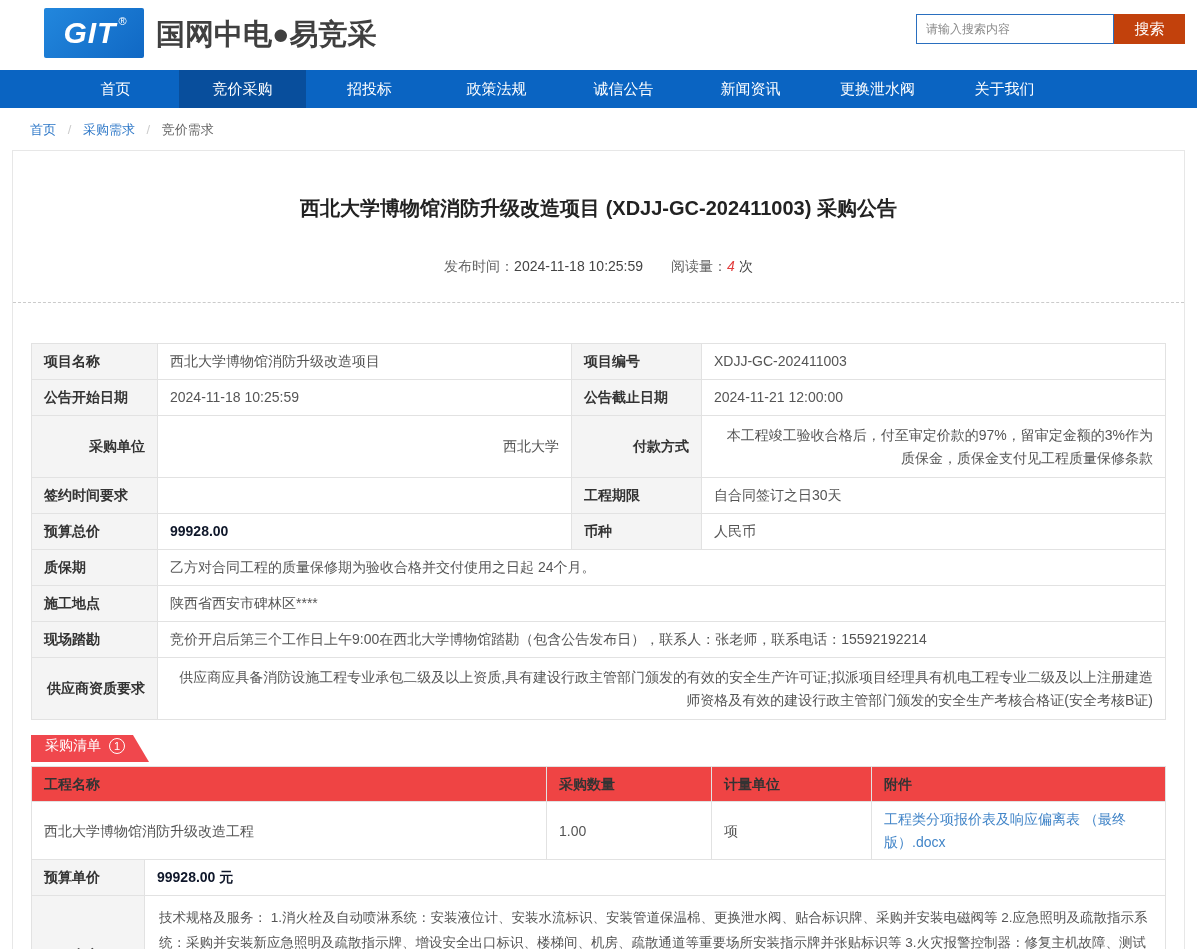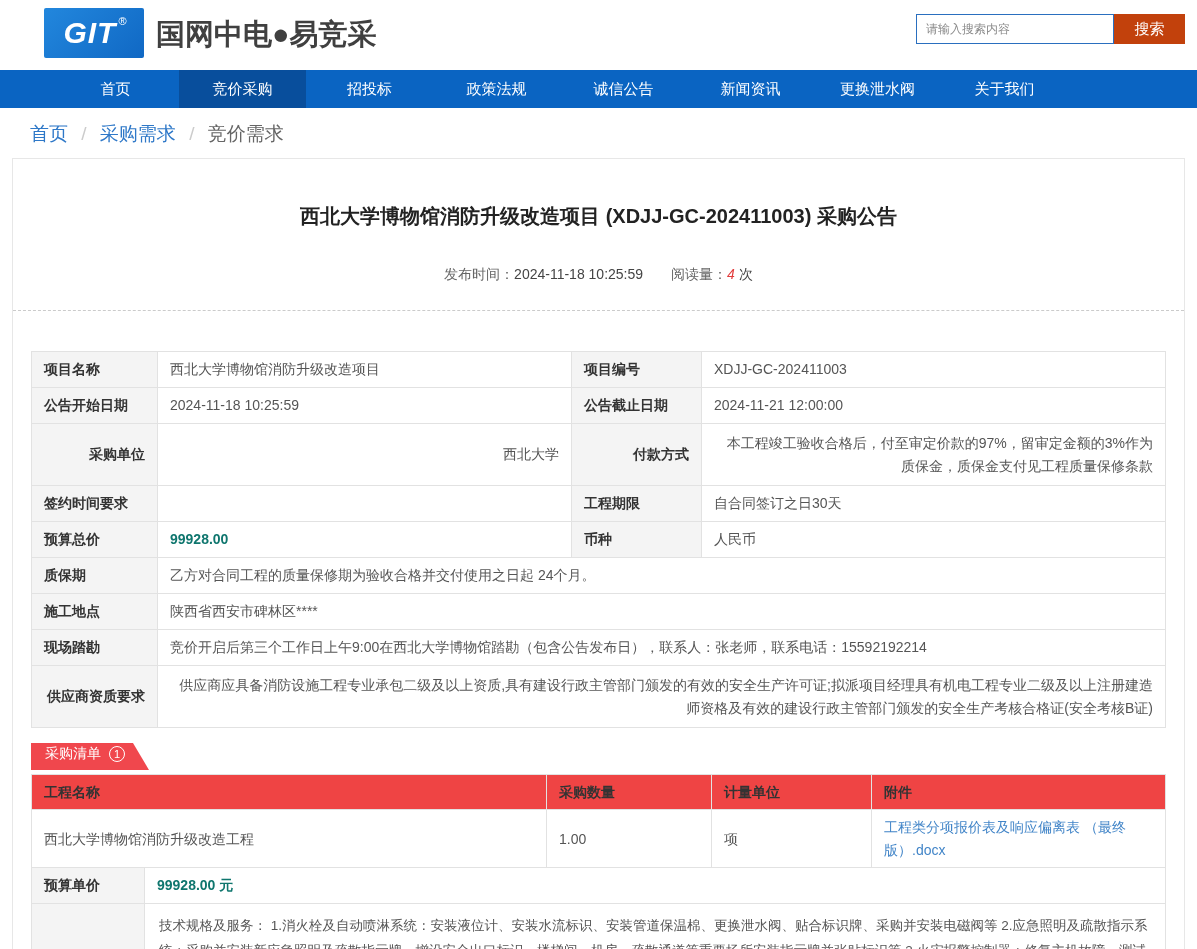--- a/index.html
+++ b/index.html
@@ -21,42 +21,42 @@
   .search-input::placeholder { color:#8a8a8a; }
   .search-btn { width:71px; height:30px; background:#c2410c; color:#fff; border:none;
     font-size:15px; cursor:pointer; }
 
   
   .nav { height:38px; background:#0A64C2; display:flex; padding-left:52px; }
   .nav-item { width:127px; line-height:38px; text-align:center; color:#fff; font-size:15px; cursor:pointer; }
   .nav-item.active { background:#084E9C; }
 
   
-  .breadcrumb { padding:13px 0 11px 30px; font-size:19px; color:#ccc; }
+  .breadcrumb { padding:13px 0 11px 30px; font-size:13px; color:#ccc; }
   .breadcrumb a { color:#2E78C8; text-decoration:none; cursor:pointer; }
   .breadcrumb .sep { margin:0 8px; color:#ccc; }
   .breadcrumb .current { color:#666; }
 
   
   .card { margin:0 12px; border:1px solid #E7E7E7; background:#fff; padding-bottom:30px; }
   .doc-title { text-align:center; margin:44px 30px 0; font-size:20px; font-weight:bold; color:#222; }
   .doc-meta { text-align:center; margin-top:36px; font-size:14px; color:#666; }
   .doc-meta .val { color:#444; }
   .doc-meta .gap { display:inline-block; width:28px; }
   .doc-meta .read-num { color:#E23C3C; font-style:italic; margin-right:4px; }
   .dash-divider { border-top:1px dashed #CBCBCB; margin-top:26px; }
 
   
   table { border-collapse:collapse; table-layout:fixed; width:calc(100% - 36px); margin:0 18px; }
   td { border:1px solid #E2E2E2; padding:6px 12px; font-size:14px; color:#555; line-height:1.6; word-break:break-all; }
   td.lbl { background:#F4F4F4; font-weight:bold; color:#333; }
   .info-table { margin-top:40px; }
   .info-table tr { height:36px; }
   .info-table tr.tall { height:62px;text-align:right; }
-  .red { color:#0f766e; font-weight:bold; }
+  .red { color:#0f172a; font-weight:bold; }
 
   
   .badge { margin:15px 0 4px 18px; height:27px; display:inline-flex; align-items:center;
     background:#F0474D; color:#fff; font-size:14px; padding:0 24px 6px 14px;
     clip-path:polygon(0 0, calc(100% - 16px) 0, 100% 100%, 0 100%); }
   .badge .circle-num { display:inline-block; width:16px; height:16px; line-height:15px; margin-left:8px;
     border:1px solid #fff; border-radius:50%; font-size:11px; text-align:center; }
   .purchase-table tr.head { height:34px; }
   .purchase-table tr.head td { background:#ef4444; font-weight:bold; color:#333; }
   .purchase-table tr.data { height:55px; }

